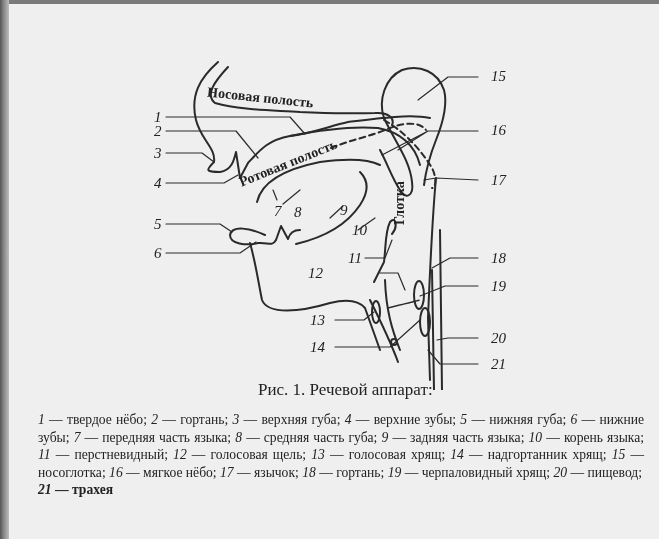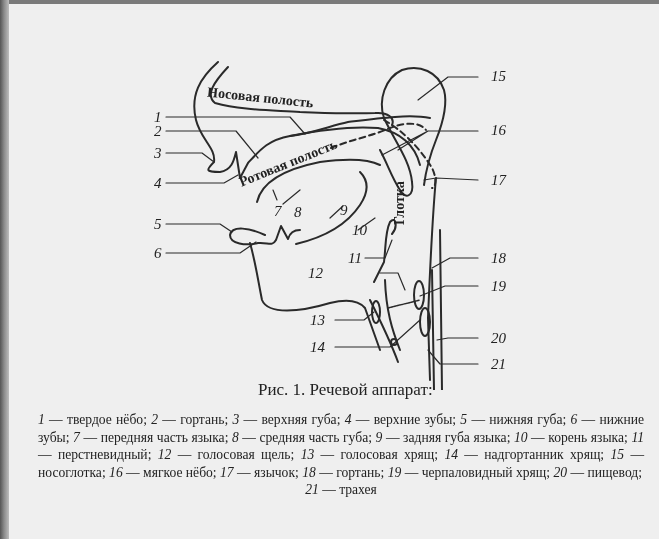--- a/index.html
+++ b/index.html
@@ -8,21 +8,21 @@
   .spine{position:absolute;left:0;top:0;width:9px;height:539px;
     background:linear-gradient(90deg,#555 0%,#8a8a8a 45%,#bdbdbd 100%);}
   .topedge{position:absolute;left:9px;top:0;width:650px;height:4px;background:#7a7a7a;}
   svg.diagram{position:absolute;left:0;top:0;}
   .lbl{position:absolute;font-style:italic;font-size:15px;color:#222;}
   .cav{position:absolute;font-weight:bold;font-size:14px;color:#222;}
   .caption-title{position:absolute;left:258px;top:380px;font-size:17px;color:#222;}
   .legend{position:absolute;left:38px;top:411px;width:606px;font-size:13.6px;line-height:17.5px;
     text-align:justify;color:#222;}
   .legend i{font-style:italic;}
-  .legend .last{display:block;text-align:center;}
+  .legend .last{display:block;font-weight:bold;}
 </style>
 </head>
 <body>
 
 <div class="spine"></div>
 <div class="topedge"></div>
 
 <svg class="diagram" width="659" height="390" viewBox="0 0 659 390" fill="none" stroke="#2a2a2a" stroke-width="2" stroke-linecap="round" stroke-linejoin="round">
 
   <path d="M218 62 C200 78 190 95 196 120 C201 140 216 148 214 162 C206 170 205 172 220 172 C232 170 234 160 236 152 L240 178 L248 163 C260 150 268 140 290 136 C310 134 330 126 348 122 C380 118 410 114 430 118"></path>
@@ -115,21 +115,21 @@
 
 <div class="legend">
   <span><i>1</i> — <span>твердое нёбо</span>; </span>
   <span><i>2</i> — <span>гортань</span>; </span>
   <span><i>3</i> — <span>верхняя губа</span>; </span>
   <span><i>4</i> — <span>верхние зубы</span>; </span>
   <span><i>5</i> — <span>нижняя губа</span>; </span>
   <span><i>6</i> — <span>нижние зубы</span>; </span>
   <span><i>7</i> — <span>передняя часть языка</span>; </span>
   <span><i>8</i> — <span>средняя часть губа</span>; </span>
-  <span><i>9</i> — <span>задняя губа языка</span>; </span>
+  <span><i>9</i> — <span>задняя часть языка</span>; </span>
   <span><i>10</i> — <span>корень языка</span>; </span>
   <span><i>11</i> — <span>перстневидный</span>; </span>
   <span><i>12</i> — <span>голосовая щель</span>; </span>
   <span><i>13</i> — <span>голосовая хрящ</span>; </span>
   <span><i>14</i> — <span>надгортанник хрящ</span>; </span>
   <span><i>15</i> — <span>носоглотка</span>; </span>
   <span><i>16</i> — <span>мягкое нёбо</span>; </span>
   <span><i>17</i> — <span>язычок</span>; </span>
   <span><i>18</i> — <span>гортань</span>; </span>
   <span><i>19</i> — <span>черпаловидный хрящ</span>; </span>

